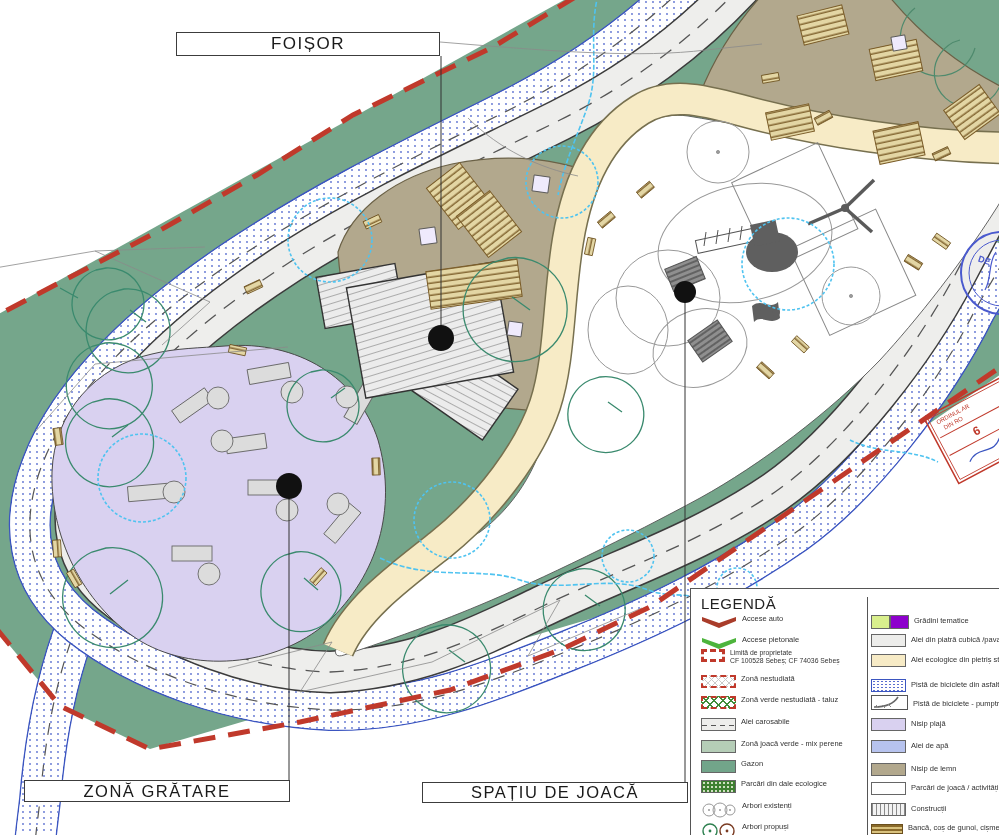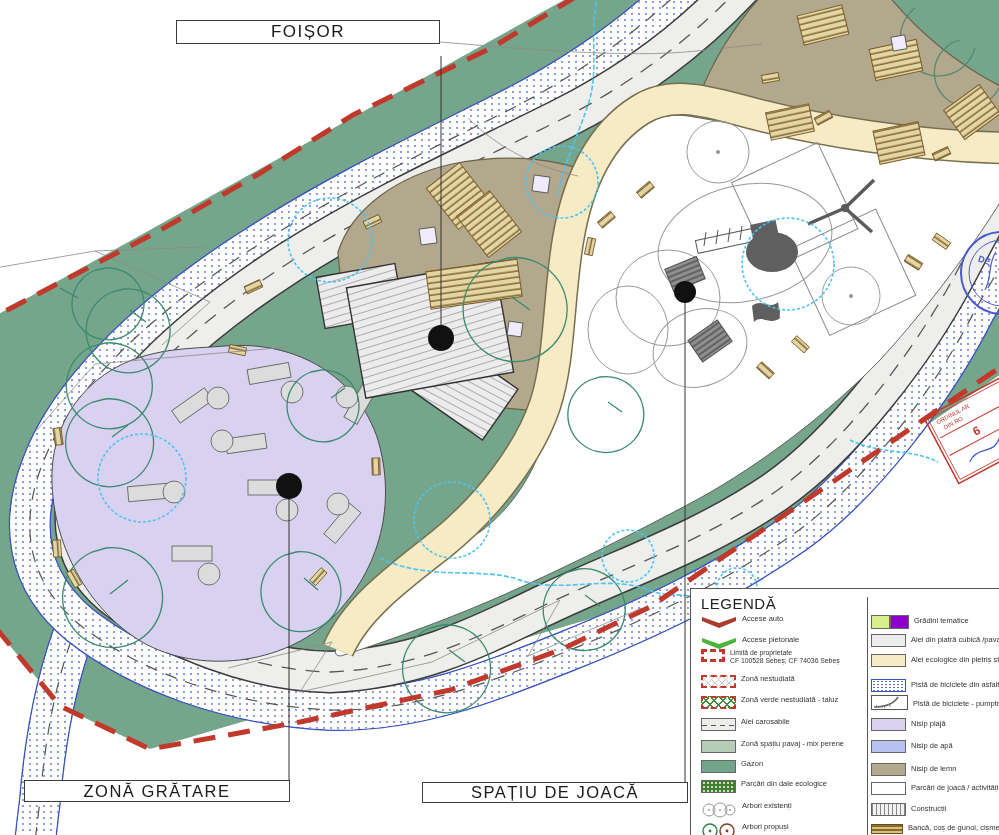--- a/index.html
+++ b/index.html
@@ -2,21 +2,21 @@
 <html><head>
 <meta charset="utf-8">
 <style>
   html,body{margin:0;padding:0;background:#fff;}
   #stage{position:relative;width:999px;height:835px;overflow:hidden;background:#fff;
          font-family:"Liberation Sans", sans-serif;}
   #plan-svg{position:absolute;left:0;top:0;z-index:0;}
   .map-label{position:absolute;z-index:2;background:#fff;border:1px solid #3c3c3c;
              display:flex;align-items:center;justify-content:center;box-sizing:border-box;
              font-size:17px;color:#1a1a1a;letter-spacing:1.5px;white-space:nowrap;}
-  #lbl-foisor{left:176px;top:20px;width:264px;height:24px;}
+  #lbl-foisor{left:176px;top:32px;width:264px;height:24px;}
   #lbl-gratare{left:24px;top:780px;width:266px;height:22px;font-size:16.5px;}
   #lbl-joaca{left:422px;top:782px;width:266px;height:21px;font-size:16.5px;}
 
   
   #legend{position:absolute;left:690px;top:588px;width:309px;height:247px;z-index:3;
           background:#fff;border-left:1px solid #555;border-top:1px solid #555;
           box-sizing:border-box;overflow:hidden;}
   #legend .divider{position:absolute;left:176px;top:8px;bottom:0;width:1px;background:#555;}
   #legend-title{position:absolute;left:10px;top:6px;font-size:15px;color:#222;letter-spacing:.5px;}
   .lrow{position:absolute;left:10px;width:164px;height:17px;display:flex;align-items:flex-start;}
@@ -347,21 +347,21 @@
   <div class="lrow" style="top:107px">
     <span class="ic sw sw-hatchg"></span>
     <span class="lab">Zonă verde nestudiată - taluz</span>
   </div>
   <div class="lrow" style="top:129px">
     <span class="ic sw sw-road"></span>
     <span class="lab">Alei carosabile</span>
   </div>
   <div class="lrow" style="top:151px">
     <span class="ic sw sw-perene"></span>
-    <span class="lab">Zonă spațiu pavaj - mix perene</span>
+    <span class="lab">Zonă joacă verde - mix perene</span>
   </div>
   <div class="lrow" style="top:171px">
     <span class="ic sw sw-gazon"></span>
     <span class="lab">Gazon</span>
   </div>
   <div class="lrow" style="top:191px">
     <span class="ic sw sw-parcari"></span>
     <span class="lab">Parcări din dale ecologice</span>
   </div>
   <div class="lrow" style="top:213px">
@@ -416,21 +416,21 @@
         <line x1="17" y1="9" x2="20" y2="12" stroke="#888"></line>
       </svg></span>
     <span class="lab">Pistă de biciclete - pumptruck</span>
   </div>
   <div class="rrow" style="top:127px">
     <span class="ic sw sw-nisip"></span>
     <span class="lab">Nisip plajă</span>
   </div>
   <div class="rrow" style="top:149px">
     <span class="ic sw sw-apa"></span>
-    <span class="lab">Nisip de apă</span>
+    <span class="lab">Alei de apă</span>
   </div>
   <div class="rrow" style="top:172px">
     <span class="ic sw sw-deck"></span>
     <span class="lab">Nisip de lemn</span>
   </div>
   <div class="rrow" style="top:191px">
     <span class="ic sw sw-joaca"></span>
     <span class="lab">Parcări de joacă / activități</span>
   </div>
   <div class="rrow" style="top:212px">

